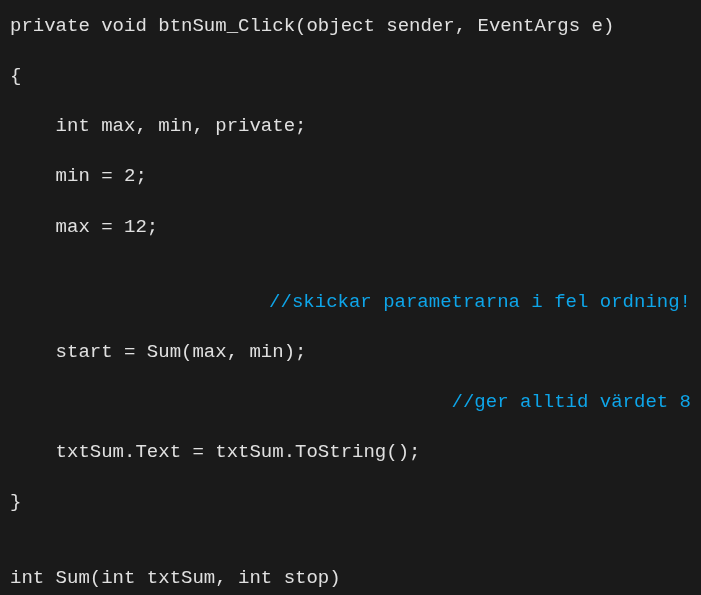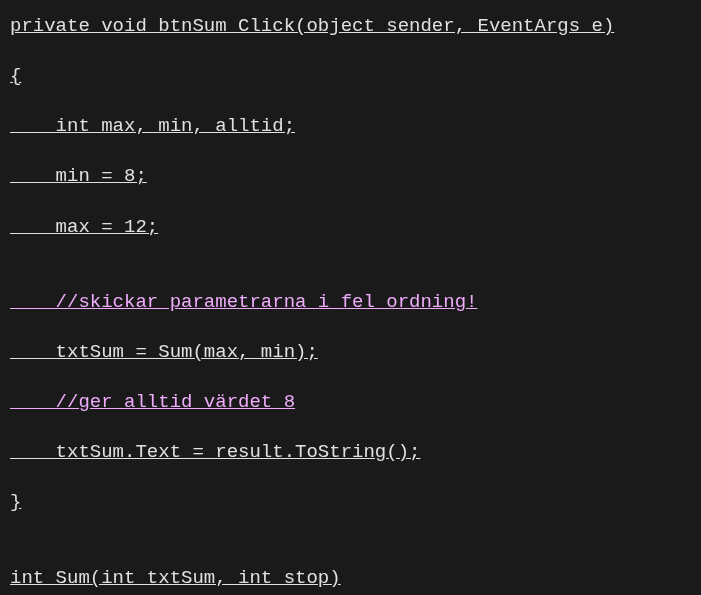--- a/index.html
+++ b/index.html
@@ -15,36 +15,36 @@
       font-size: 19px;
       line-height: 1.32;
       color: #e0e0e0;
       padding: 14px 10px;
       overflow: hidden;
     }
     pre {
       white-space: pre;
       font-family: inherit;
     }
-    .comment { color: #f0abfc; }
-    .code-line { display: block; text-decoration: underline; }
+    .comment { color: #0ea5e9; text-align: right; }
+    .code-line { display: block; }
   </style>
 </head>
 <body>
 
 <pre><span class="code-line">private void btnSum_Click(object sender, EventArgs e)</span>
 <span class="code-line">{</span>
-<span class="code-line">    int max, min, alltid;</span>
-<span class="code-line">    min = 8;</span>
+<span class="code-line">    int max, min, private;</span>
+<span class="code-line">    min = 2;</span>
 <span class="code-line">    max = 12;</span>
 <span class="code-line"></span>
 <span class="code-line comment">    //skickar parametrarna i fel ordning!</span>
-<span class="code-line">    txtSum = Sum(max, min);</span>
+<span class="code-line">    start = Sum(max, min);</span>
 <span class="code-line comment">    //ger alltid värdet 8</span>
-<span class="code-line">    txtSum.Text = result.ToString();</span>
+<span class="code-line">    txtSum.Text = txtSum.ToString();</span>
 <span class="code-line">}</span>
 <span class="code-line"></span>
 <span class="code-line">int Sum(int txtSum, int stop)</span>
 
 
 <span class="code-line"></span>
 
 
 
 

